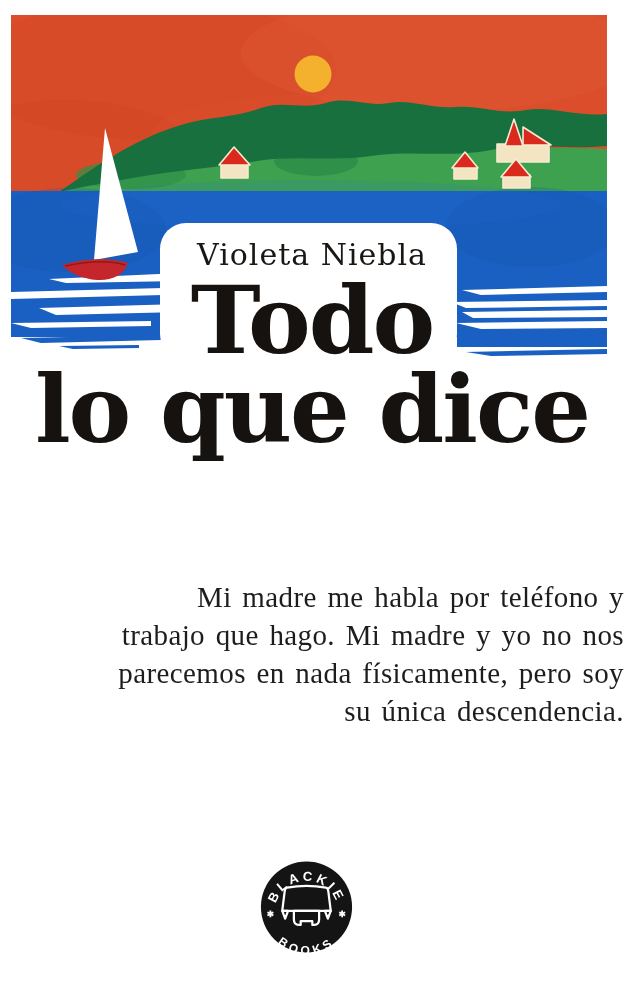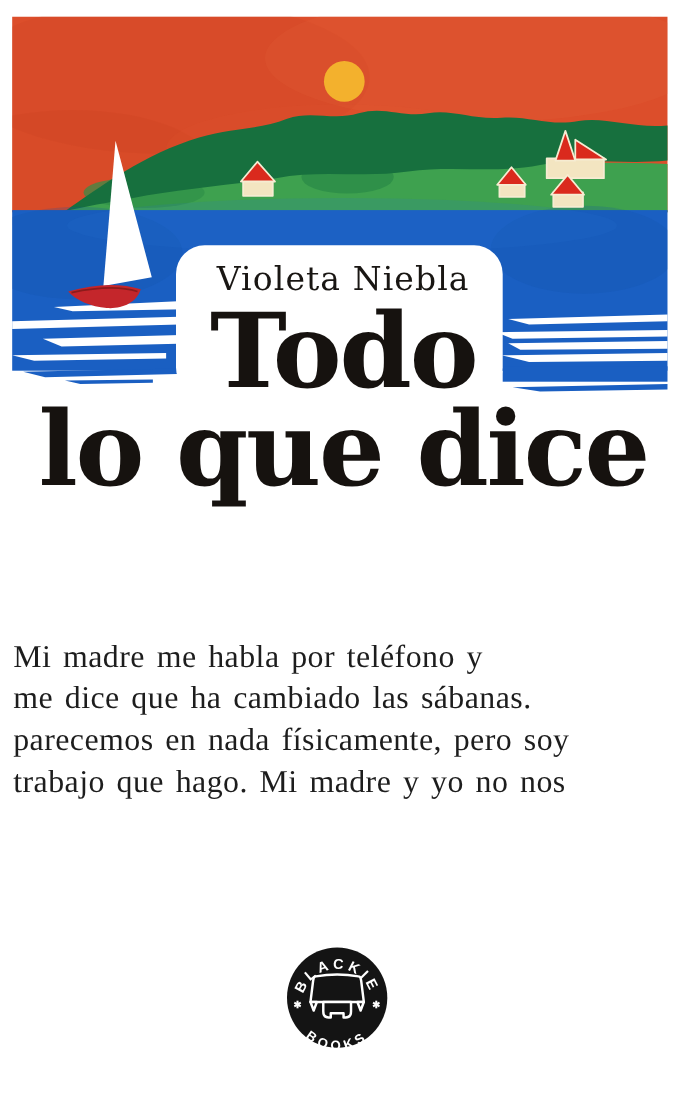--- a/index.html
+++ b/index.html
@@ -4,21 +4,21 @@
 <style>
   html,body{margin:0;padding:0;background:#ffffff;}
   .page{position:relative;width:624px;height:1000px;background:#ffffff;overflow:hidden;
         font-family:"Liberation Serif",serif;}
   .illustration{position:absolute;left:11px;top:15px;width:596px;height:345px;display:block;}
   .author{position:absolute;left:0;right:0;top:237px;text-align:center;
           font-family:"DejaVu Serif",serif;font-size:30px;color:#191613;letter-spacing:1px;}
   .title{position:absolute;left:0;right:0;top:276px;text-align:center;
          font-family:"DejaVu Serif",serif;font-weight:bold;font-size:94px;line-height:0.95;
          color:#16120f;letter-spacing:-2px;}
-  .blurb{position:absolute;left:12px;right:0;top:578px;text-align:left;
+  .blurb{position:absolute;left:0;right:0;top:578px;text-align:right;
          font-family:"Liberation Serif",serif;font-size:29px;line-height:38px;color:#1d1d1d;
          letter-spacing:0.4px;word-spacing:3px;}
   .logo{position:absolute;left:258px;top:858px;width:97px;height:98px;display:block;}
   .logo text{font-family:"Liberation Sans",sans-serif;font-weight:bold;fill:#ffffff;}
 </style>
 </head>
 <body>
 
 <div class="page">
 
@@ -106,23 +106,23 @@
 
   <div class="author">Violeta Niebla</div>
 
   <div class="title">
     <div>Todo</div>
     <div>lo que dice</div>
   </div>
 
   <div class="blurb">
     <div>Mi madre me habla por teléfono y</div>
-    <div>me dice que ha cambiado las sábanas.</div>
+    <div>trabajo que hago. Mi madre y yo no nos</div>
     <div>parecemos en nada físicamente, pero soy</div>
-    <div>trabajo que hago. Mi madre y yo no nos</div>
+    <div>su única descendencia.</div>
   </div>
 
   <svg class="logo" viewBox="-50 -50 100 100">
     <circle cx="0" cy="0" r="47" fill="#141414"></circle>
     <defs>
       <path id="arcTop" d="M -33,6 A 33 33 0 0 1 33,6"></path>
       <path id="arcBottom" d="M -43,6 A 43 43 0 0 0 43,6"></path>
     </defs>
     <text font-size="13.5" letter-spacing="3.5">
       <textPath href="#arcTop" startOffset="50%" text-anchor="middle">BLACKIE</textPath>

